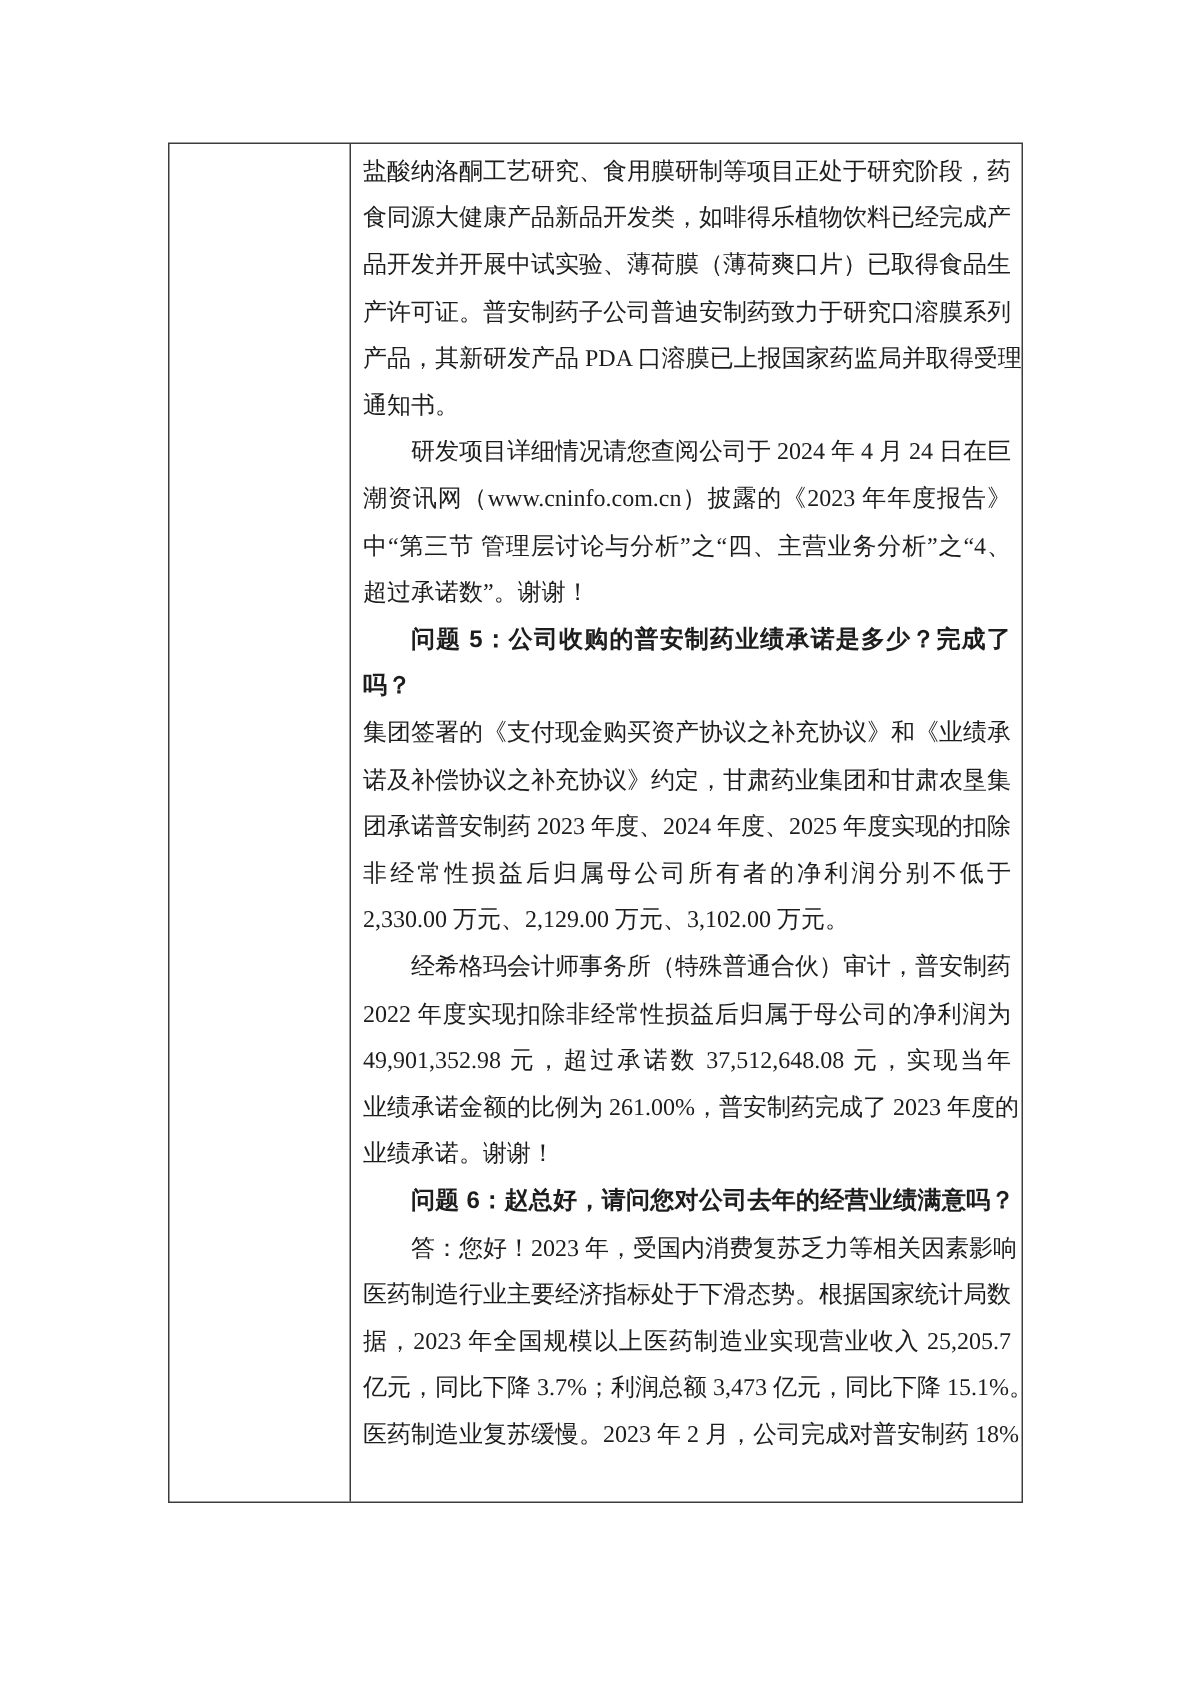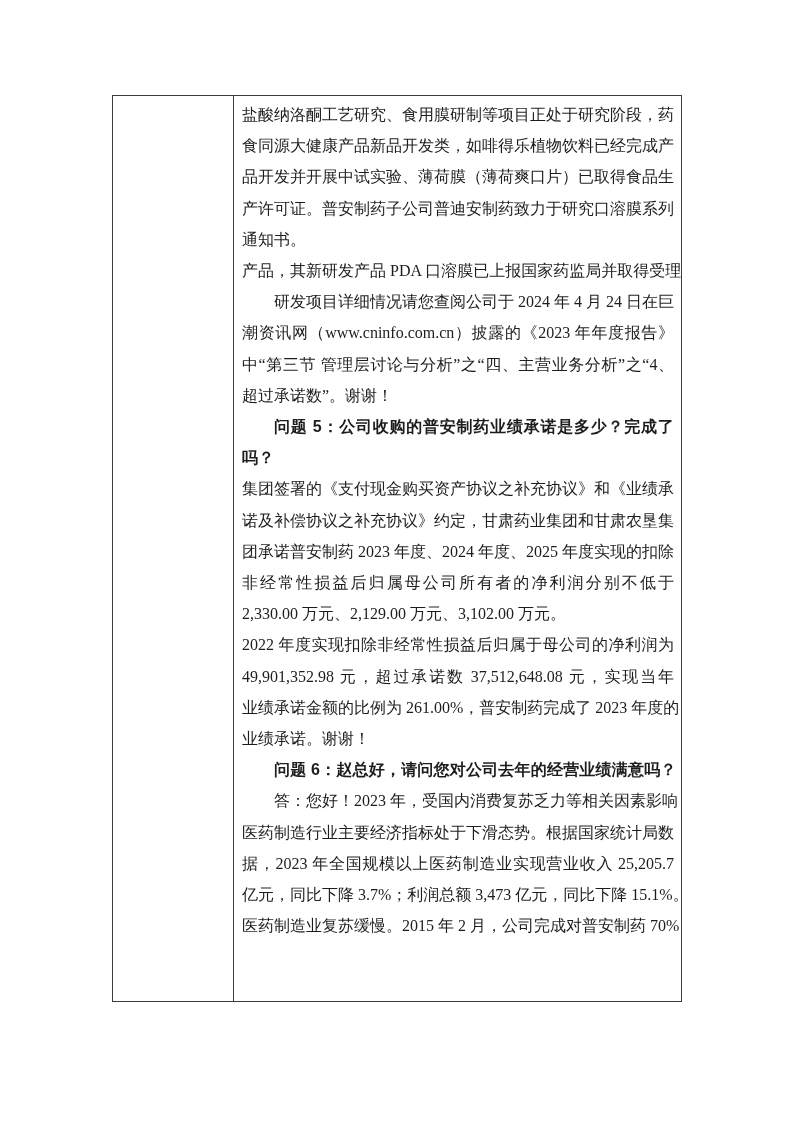--- a/index.html
+++ b/index.html
@@ -64,38 +64,39 @@
 <body>
 
 <div class="page">
   <div class="doc-table">
     <div class="left-cell"></div>
     <div class="qa-cell">
         <div class="qa-line">盐酸纳洛酮工艺研究、食用膜研制等项目正处于研究阶段，药</div>
         <div class="qa-line">食同源大健康产品新品开发类，如啡得乐植物饮料已经完成产</div>
         <div class="qa-line">品开发并开展中试实验、薄荷膜（薄荷爽口片）已取得食品生</div>
         <div class="qa-line">产许可证。普安制药子公司普迪安制药致力于研究口溶膜系列</div>
+        <div class="qa-line">产品，其新研发产品 PDA 口溶膜已上报国家药监局并取得受理</div>
         <div class="qa-line lastline">通知书。</div>
-        <div class="qa-line">产品，其新研发产品 PDA 口溶膜已上报国家药监局并取得受理</div>
         <div class="qa-line indent">研发项目详细情况请您查阅公司于 2024 年 4 月 24 日在巨</div>
         <div class="qa-line">潮资讯网（www.cninfo.com.cn）披露的《2023 年年度报告》</div>
         <div class="qa-line">中“第三节 管理层讨论与分析”之“四、主营业务分析”之“4、</div>
         <div class="qa-line lastline">超过承诺数”。谢谢！</div>
         <div class="qa-line question indent">问题 5：公司收购的普安制药业绩承诺是多少？完成了</div>
         <div class="qa-line question lastline">吗？</div>
         <div class="qa-line">集团签署的《支付现金购买资产协议之补充协议》和《业绩承</div>
         <div class="qa-line">诺及补偿协议之补充协议》约定，甘肃药业集团和甘肃农垦集</div>
         <div class="qa-line">团承诺普安制药 2023 年度、2024 年度、2025 年度实现的扣除</div>
         <div class="qa-line">非经常性损益后归属母公司所有者的净利润分别不低于</div>
         <div class="qa-line lastline">2,330.00 万元、2,129.00 万元、3,102.00 万元。</div>
+        <div class="qa-line indent">经希格玛会计师事务所（特殊普通合伙）审计，普安制药</div>
         <div class="qa-line">2022 年度实现扣除非经常性损益后归属于母公司的净利润为</div>
         <div class="qa-line">49,901,352.98 元，超过承诺数 37,512,648.08 元，实现当年</div>
         <div class="qa-line">业绩承诺金额的比例为 261.00%，普安制药完成了 2023 年度的</div>
         <div class="qa-line lastline">业绩承诺。谢谢！</div>
         <div class="qa-line question indent lastline">问题 6：赵总好，请问您对公司去年的经营业绩满意吗？</div>
         <div class="qa-line indent">答：您好！2023 年，受国内消费复苏乏力等相关因素影响，</div>
         <div class="qa-line">医药制造行业主要经济指标处于下滑态势。根据国家统计局数</div>
         <div class="qa-line">据，2023 年全国规模以上医药制造业实现营业收入 25,205.7</div>
         <div class="qa-line">亿元，同比下降 3.7%；利润总额 3,473 亿元，同比下降 15.1%。</div>
-        <div class="qa-line">医药制造业复苏缓慢。2015 年 2 月，公司完成对普安制药 70%</div>
+        <div class="qa-line">医药制造业复苏缓慢。2023 年 2 月，公司完成对普安制药 18%</div>
       </div>
   </div>
 </div>
 
 </body></html>

